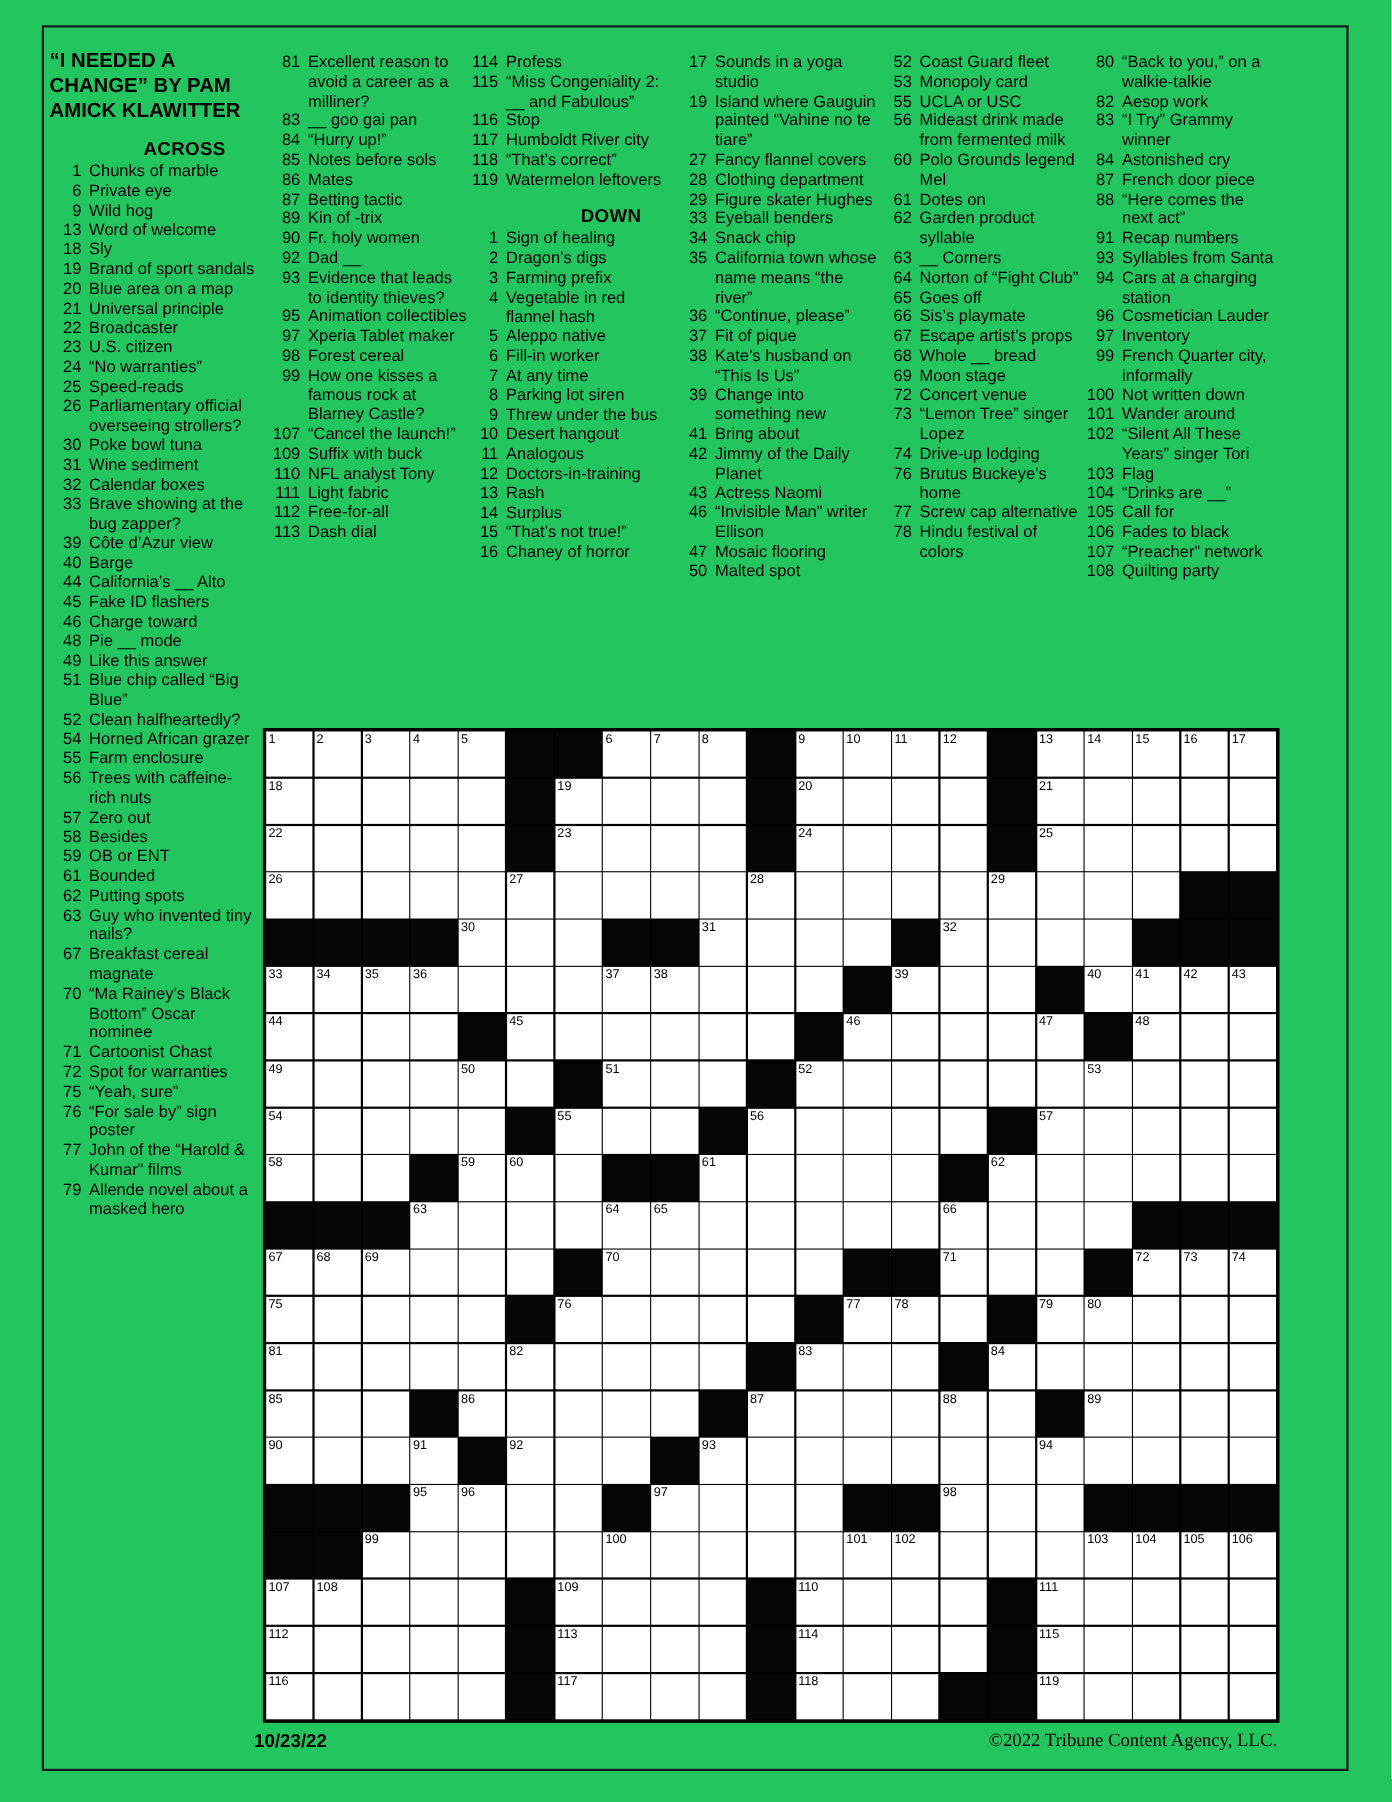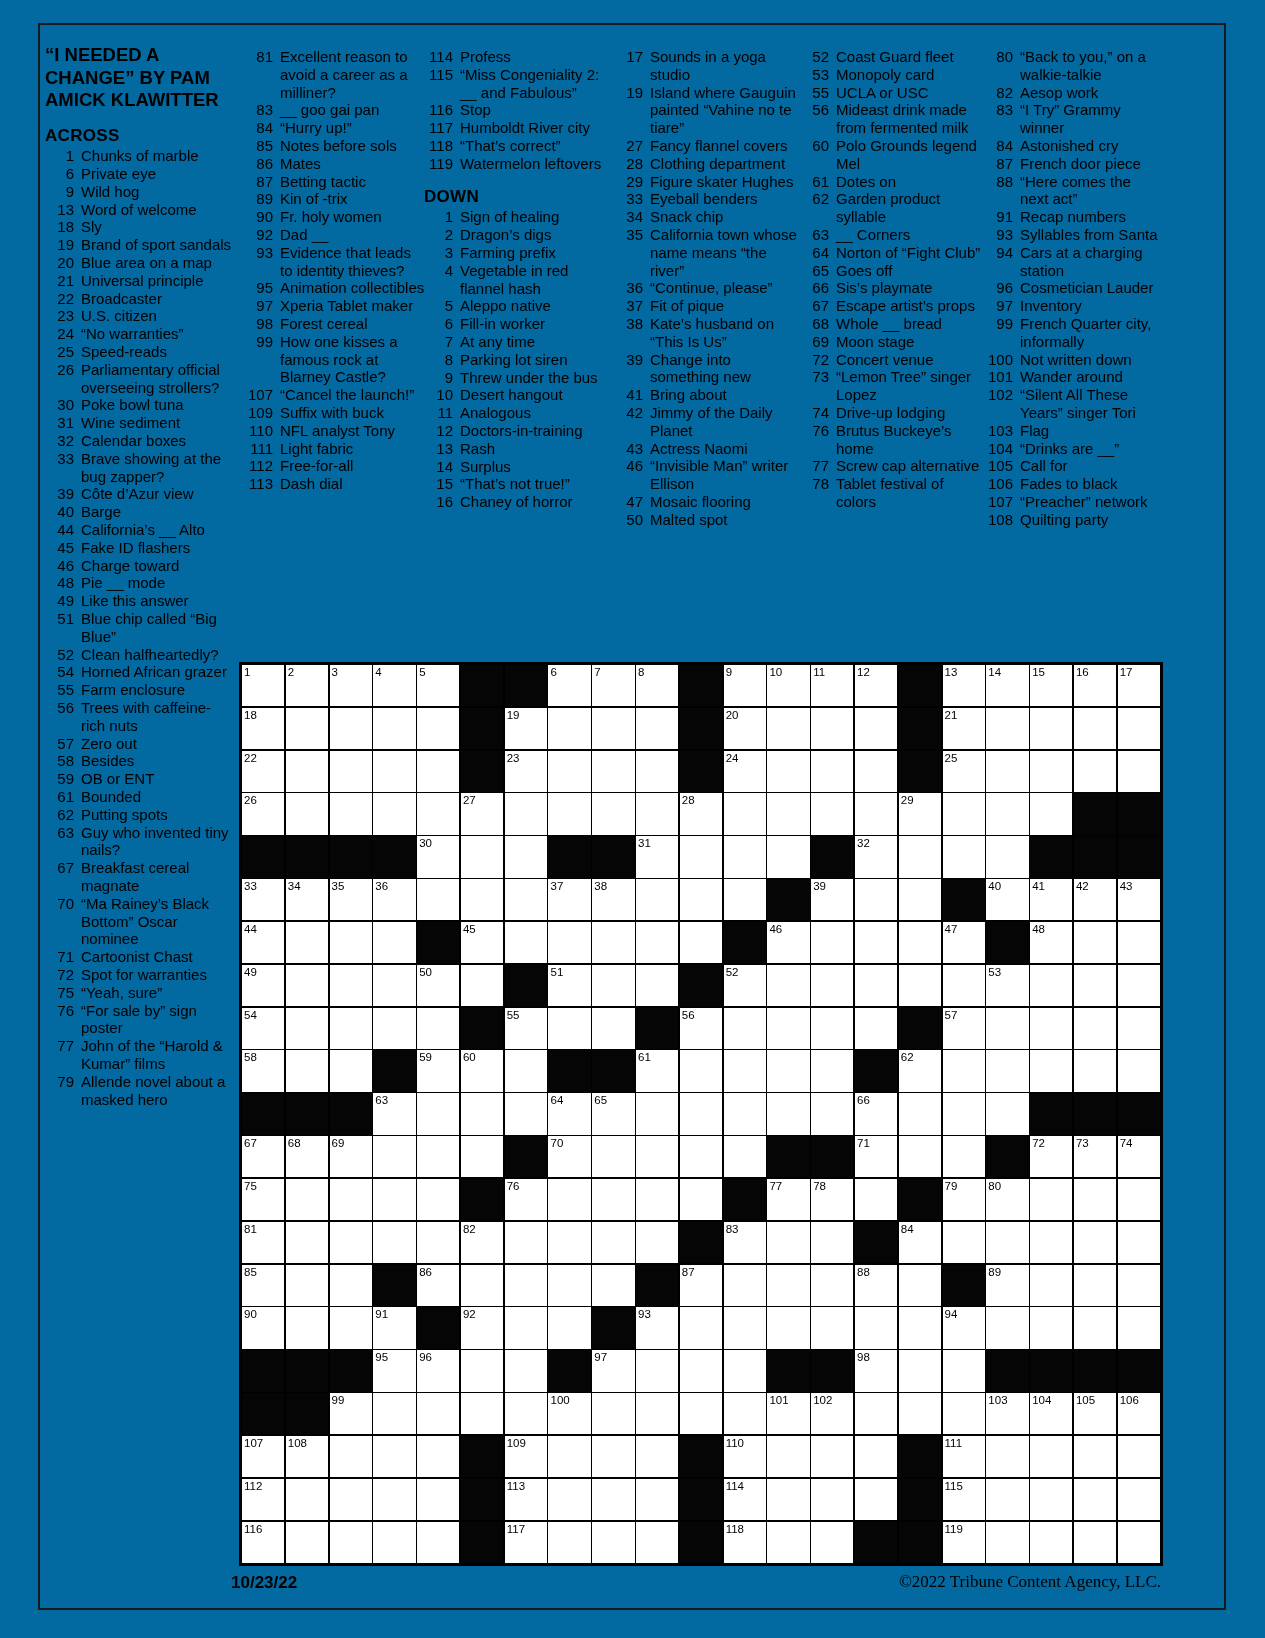--- a/index.html
+++ b/index.html
@@ -1,28 +1,28 @@
 <!DOCTYPE html>
 <html><head>
 <meta charset="utf-8">
 <style>
   html,body{margin:0;padding:0;background:#fff;}
-  .page{position:relative;width:1265px;height:1638px;background:#0369a1;color:#000;
+  .page{position:relative;width:1265px;height:1638px;background:#22c55e;color:#000;
         font-family:"Liberation Sans",sans-serif;overflow:hidden;}
   .frame{position:absolute;left:38px;top:23px;width:1188px;height:1587px;
          border:2px solid #1a1a1a;box-sizing:border-box;}
   .clue-col{position:absolute;font-size:15px;line-height:17.8px;}
   .col1{left:45px;top:44px;width:188px;}
   .col2{left:244px;top:48px;width:181px;}
   .col3{left:424px;top:48px;width:187px;}
   .col4{left:614px;top:48px;width:185px;}
   .col5{left:800px;top:48px;width:181px;}
   .col6{left:984px;top:48px;width:179px;}
   .puzzle-title{font-weight:bold;font-size:18.5px;line-height:22.5px;margin-bottom:4px;}
-  .list-header{font-weight:bold;font-size:17px;text-align:left;
+  .list-header{font-weight:bold;font-size:17px;text-align:right;
                margin:15px 28px 3px 0;letter-spacing:.3px;}
   .clue{display:flex;}
   .cn{flex:none;width:36px;text-align:right;padding-right:7px;box-sizing:border-box;}
   .ct{flex:1;}
   .grid{position:absolute;left:239px;top:662px;width:924px;height:904px;
         display:grid;grid-template-columns:repeat(21,1fr);grid-auto-rows:1fr;
         background:#000;gap:1.5px;border:3px solid #000;box-sizing:border-box;}
   .cell{background:#fff;position:relative;}
   .cell.black{background:#050505;}
   .num{position:absolute;top:1px;left:2px;font-size:11.5px;line-height:12px;}
@@ -531,21 +531,21 @@
         <div class="clue">
           <span class="cn">76</span>
           <span class="ct">Brutus Buckeye’s home</span>
         </div>
         <div class="clue">
           <span class="cn">77</span>
           <span class="ct">Screw cap alternative</span>
         </div>
         <div class="clue">
           <span class="cn">78</span>
-          <span class="ct">Tablet festival of colors</span>
+          <span class="ct">Hindu festival of colors</span>
         </div>
       </div>
       <div class="clue-col col6">
         <div class="clue">
           <span class="cn">80</span>
           <span class="ct">“Back to you,” on a walkie-talkie</span>
         </div>
         <div class="clue">
           <span class="cn">82</span>
           <span class="ct">Aesop work</span>

